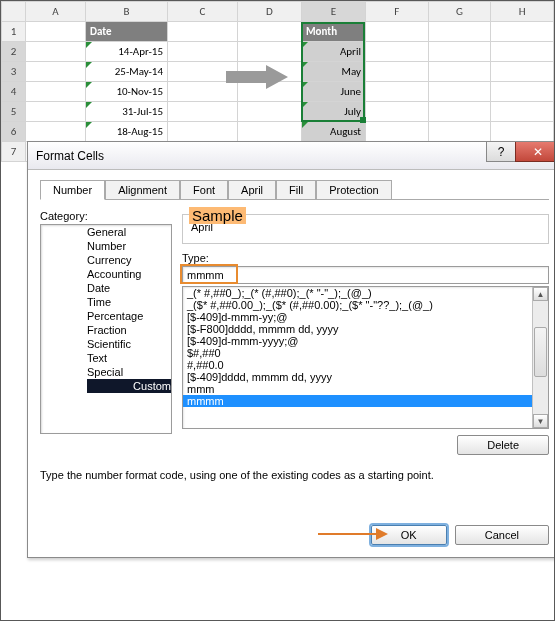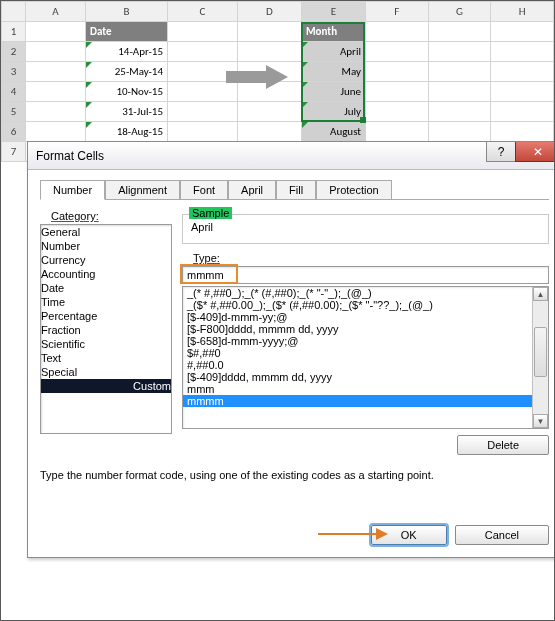--- a/index.html
+++ b/index.html
@@ -131,47 +131,47 @@
     margin-bottom: -1px;
     font-size: 11px;
     position: relative;
   }
   .tab.active {
     background: #fff;
     border-bottom: 1px solid #fff;
   }
   .row1 { display:flex; gap:10px; }
   .cat-col { width: 132px; }
-  .label { margin-bottom: 2px; text-decoration: underline; text-decoration-color:#555;margin-left:11px; }
+  .label { margin-bottom: 2px; text-decoration-color:#555; }
   .catlist {
     height: 210px;
     border: 1px solid #9b9b9b;
     overflow: hidden;
     background: #fff;
     box-shadow: inset 1px 1px 2px rgba(0,0,0,0.15);
   }
-  .catlist div { padding: 1px 0; }
+  .catlist div { padding: 1px 0; margin-left: 46px; }
   .catlist .sel-item {
     background: #0f172a;
     color: #fff;
     text-align: right;
   }
   .right-col { flex: 1; }
   .sample-box {
     border: 1px solid #c9c9c9;
     padding: 6px 8px 10px 8px;
     margin: 4px 0 8px 0;
     position: relative;
   }
   .sample-box .lbl {
     position: absolute;
     top: -8px; left: 6px;
-    background: #22c55e;
+    background: #fdba74;
     padding: 0 3px;
-    font-size: 11px;
+    font-size: 15px;
   }
   .type-input {
     width: 100%;
     border: 1px solid #9b9b9b;
     padding: 2px 4px;
     font-size: 11px;
     font-family: inherit;
     box-shadow: inset 1px 1px 2px rgba(0,0,0,0.1);
   }
   .type-hi {
@@ -396,21 +396,21 @@
         <div style="position:relative">
           <input class="type-input" value="mmmm" style="">
           <div class="type-hi" style="left:-2px;top:-2px;width:58px;height:20px"></div>
         </div>
 
         <div class="fmt-list">
           <div class="item">_(* #,##0_);_(* (#,##0);_(* "-"_);_(@_)</div>
           <div class="item">_($* #,##0.00_);_($* (#,##0.00);_($* "-"??_);_(@_)</div>
           <div class="item">[$-409]d-mmm-yy;@</div>
           <div class="item">[$-F800]dddd, mmmm dd, yyyy</div>
-          <div class="item">[$-658]d-mmm-yyyy;@</div>
+          <div class="item">[$-409]d-mmm-yyyy;@</div>
           <div class="item">$#,##0</div>
           <div class="item">#,##0.0</div>
           <div class="item">[$-409]dddd, mmmm dd, yyyy</div>
           <div class="item">mmm</div>
           <div class="item sel-item">mmmm</div>
           <div class="sbar">
             <div class="sbtn">▲</div>
             <div class="thumb"></div>
             <div class="sbtn">▼</div>
           </div>

